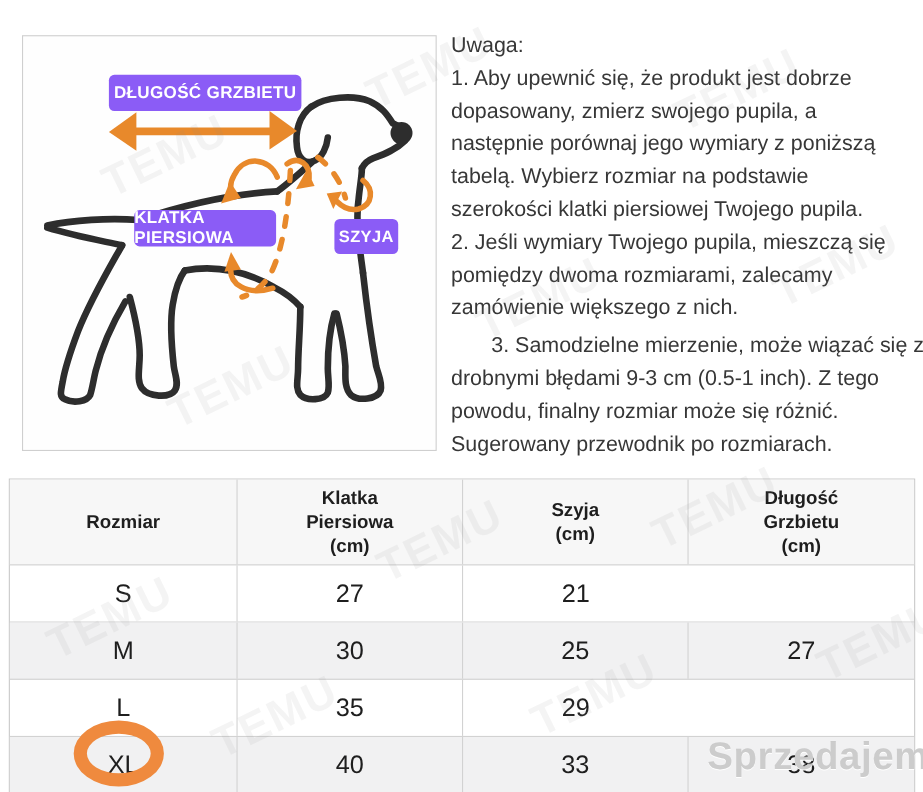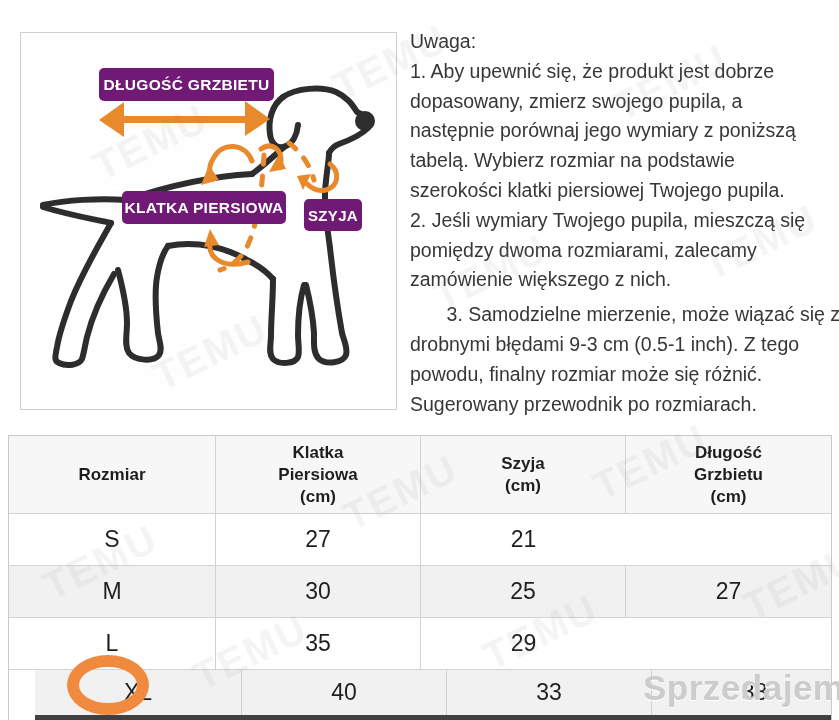--- a/index.html
+++ b/index.html
@@ -9,46 +9,46 @@
 
   
   .wm-layer { position:absolute; inset:0; pointer-events:none; z-index:40; }
   .wm { position:absolute; font-weight:bold; font-size:40px; color:#8a8a8a; opacity:0.09;
         transform:rotate(-26deg); letter-spacing:2px; }
 
   
   .diagram { position:absolute; left:20px; top:32px; width:377px; height:378px;
              background:#fefefe; border:1px solid #cfcfcf; z-index:2; }
   .diagram svg { position:absolute; left:0; top:0; }
-  .badge { position:absolute; background:#701a75; color:#fff; font-weight:bold;
+  .badge { position:absolute; background:#8b5cf6; color:#fff; font-weight:bold;
            display:flex; align-items:center; justify-content:center;
            border-radius:5px; letter-spacing:0.3px; z-index:5; }
   .badge-back  { left:78px;  top:35px;  width:175px; height:33px; font-size:15.5px; }
-  .badge-chest { left:101px; top:158px; width:164px; height:33px; font-size:15.5px; }
+  .badge-chest { left:101px; top:158px; width:129px; height:33px; font-size:15.5px; }
   .badge-neck  { left:283px; top:166px; width:58px;  height:32px; font-size:15px; }
 
   
   .notes { position:absolute; left:410px; top:27px; width:430px; z-index:2;
            font-size:19.5px; color:#373737; }
   .notes .line { line-height:29.8px; white-space:nowrap; }
   .notes .gap-before { margin-top:5px;text-align:right; }
 
   
   .size-table { position:absolute; left:8px; top:435px; width:824px; z-index:2;
                 border:1px solid #c9c9c9; background:#fff; }
   .trow { display:grid; grid-template-columns:207px 205px 205px 205px; }
   .cell { display:flex; align-items:center; justify-content:center; text-align:center;
           border-right:1px solid #d2d2d2; color:#1e1e1e; }
   .cell:last-child { border-right:none; }
   .thead { height:78px; background:#f7f7f7; border-bottom:1px solid #d2d2d2; }
   .thead .cell { font-weight:bold; font-size:17px; line-height:22px; white-space:pre-line; }
   .drow { height:52px; border-bottom:1px solid #d2d2d2; }
   .drow .cell { font-size:23px; }
   .drow.striped { background:#f1f1f2; }
-  .drow.last { height:51px; border-bottom:6px solid #404040;margin-left:26px; }
+  .drow.last { height:51px; border-bottom:1px solid #404040; }
 
   
   .xl-ring { position:absolute; left:67px; top:655px; width:82px; height:60px;
              border:12px solid #EF8A3E; border-radius:50%; z-index:45; pointer-events:none; }
 
   
   .site-wm { position:absolute; left:643px; top:668px; z-index:60; pointer-events:none; }
   .site-wm .site-name { font-size:35px; font-weight:bold; color:rgba(195,195,195,0.85);
                         text-shadow:0 1px 0 #ffffff; letter-spacing:0.5px; }
 </style>

